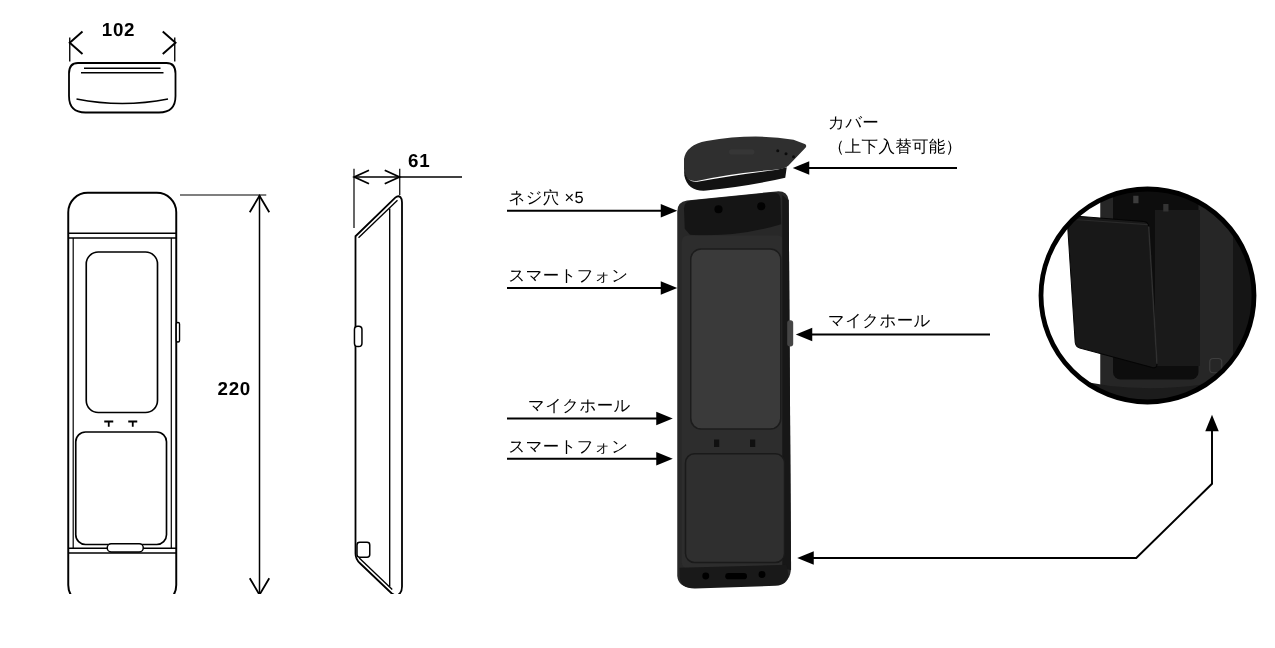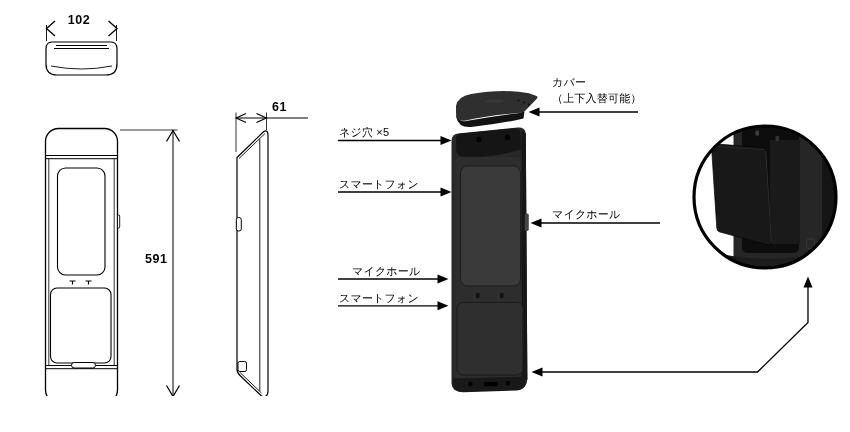--- a/index.html
+++ b/index.html
@@ -151,21 +151,21 @@
       <polygon points="528.5,112 539.5,107.5 539.5,116.5" fill="#000" stroke="none"></polygon>
       <path d="M660,223 H539.5"></path>
       <polygon points="530.5,223 541.5,218.5 541.5,227.5" fill="#000" stroke="none"></polygon>
       <path d="M541,372 H757.5 L808,322.5 V287"></path>
       <polygon points="531.5,372 542.5,367.5 542.5,376.5" fill="#000" stroke="none"></polygon>
       <polygon points="808,276.5 803.5,287.5 812.5,287.5" fill="#000" stroke="none"></polygon>
     </g>
   </svg>
 
   <div class="dim" style="left:60px;top:13px;width:38px;text-align:center;">102</div>
-  <div class="dim" style="left:145px;top:252px;">591</div>
+  <div class="dim" style="left:145px;top:252px;">220</div>
   <div class="dim" style="left:272px;top:100px;">61</div>
 
   <div class="callout" style="left:339px;top:124px;">ネジ穴 ×5</div>
   <div class="callout" style="left:339px;top:176px;">スマートフォン</div>
   <div class="callout" style="left:352px;top:263px;">マイクホール</div>
   <div class="callout" style="left:339px;top:290px;">スマートフォン</div>
 
   <div class="callout" style="left:552px;top:74px;">
     <div>カバー</div>
     <div>（上下入替可能）</div>

